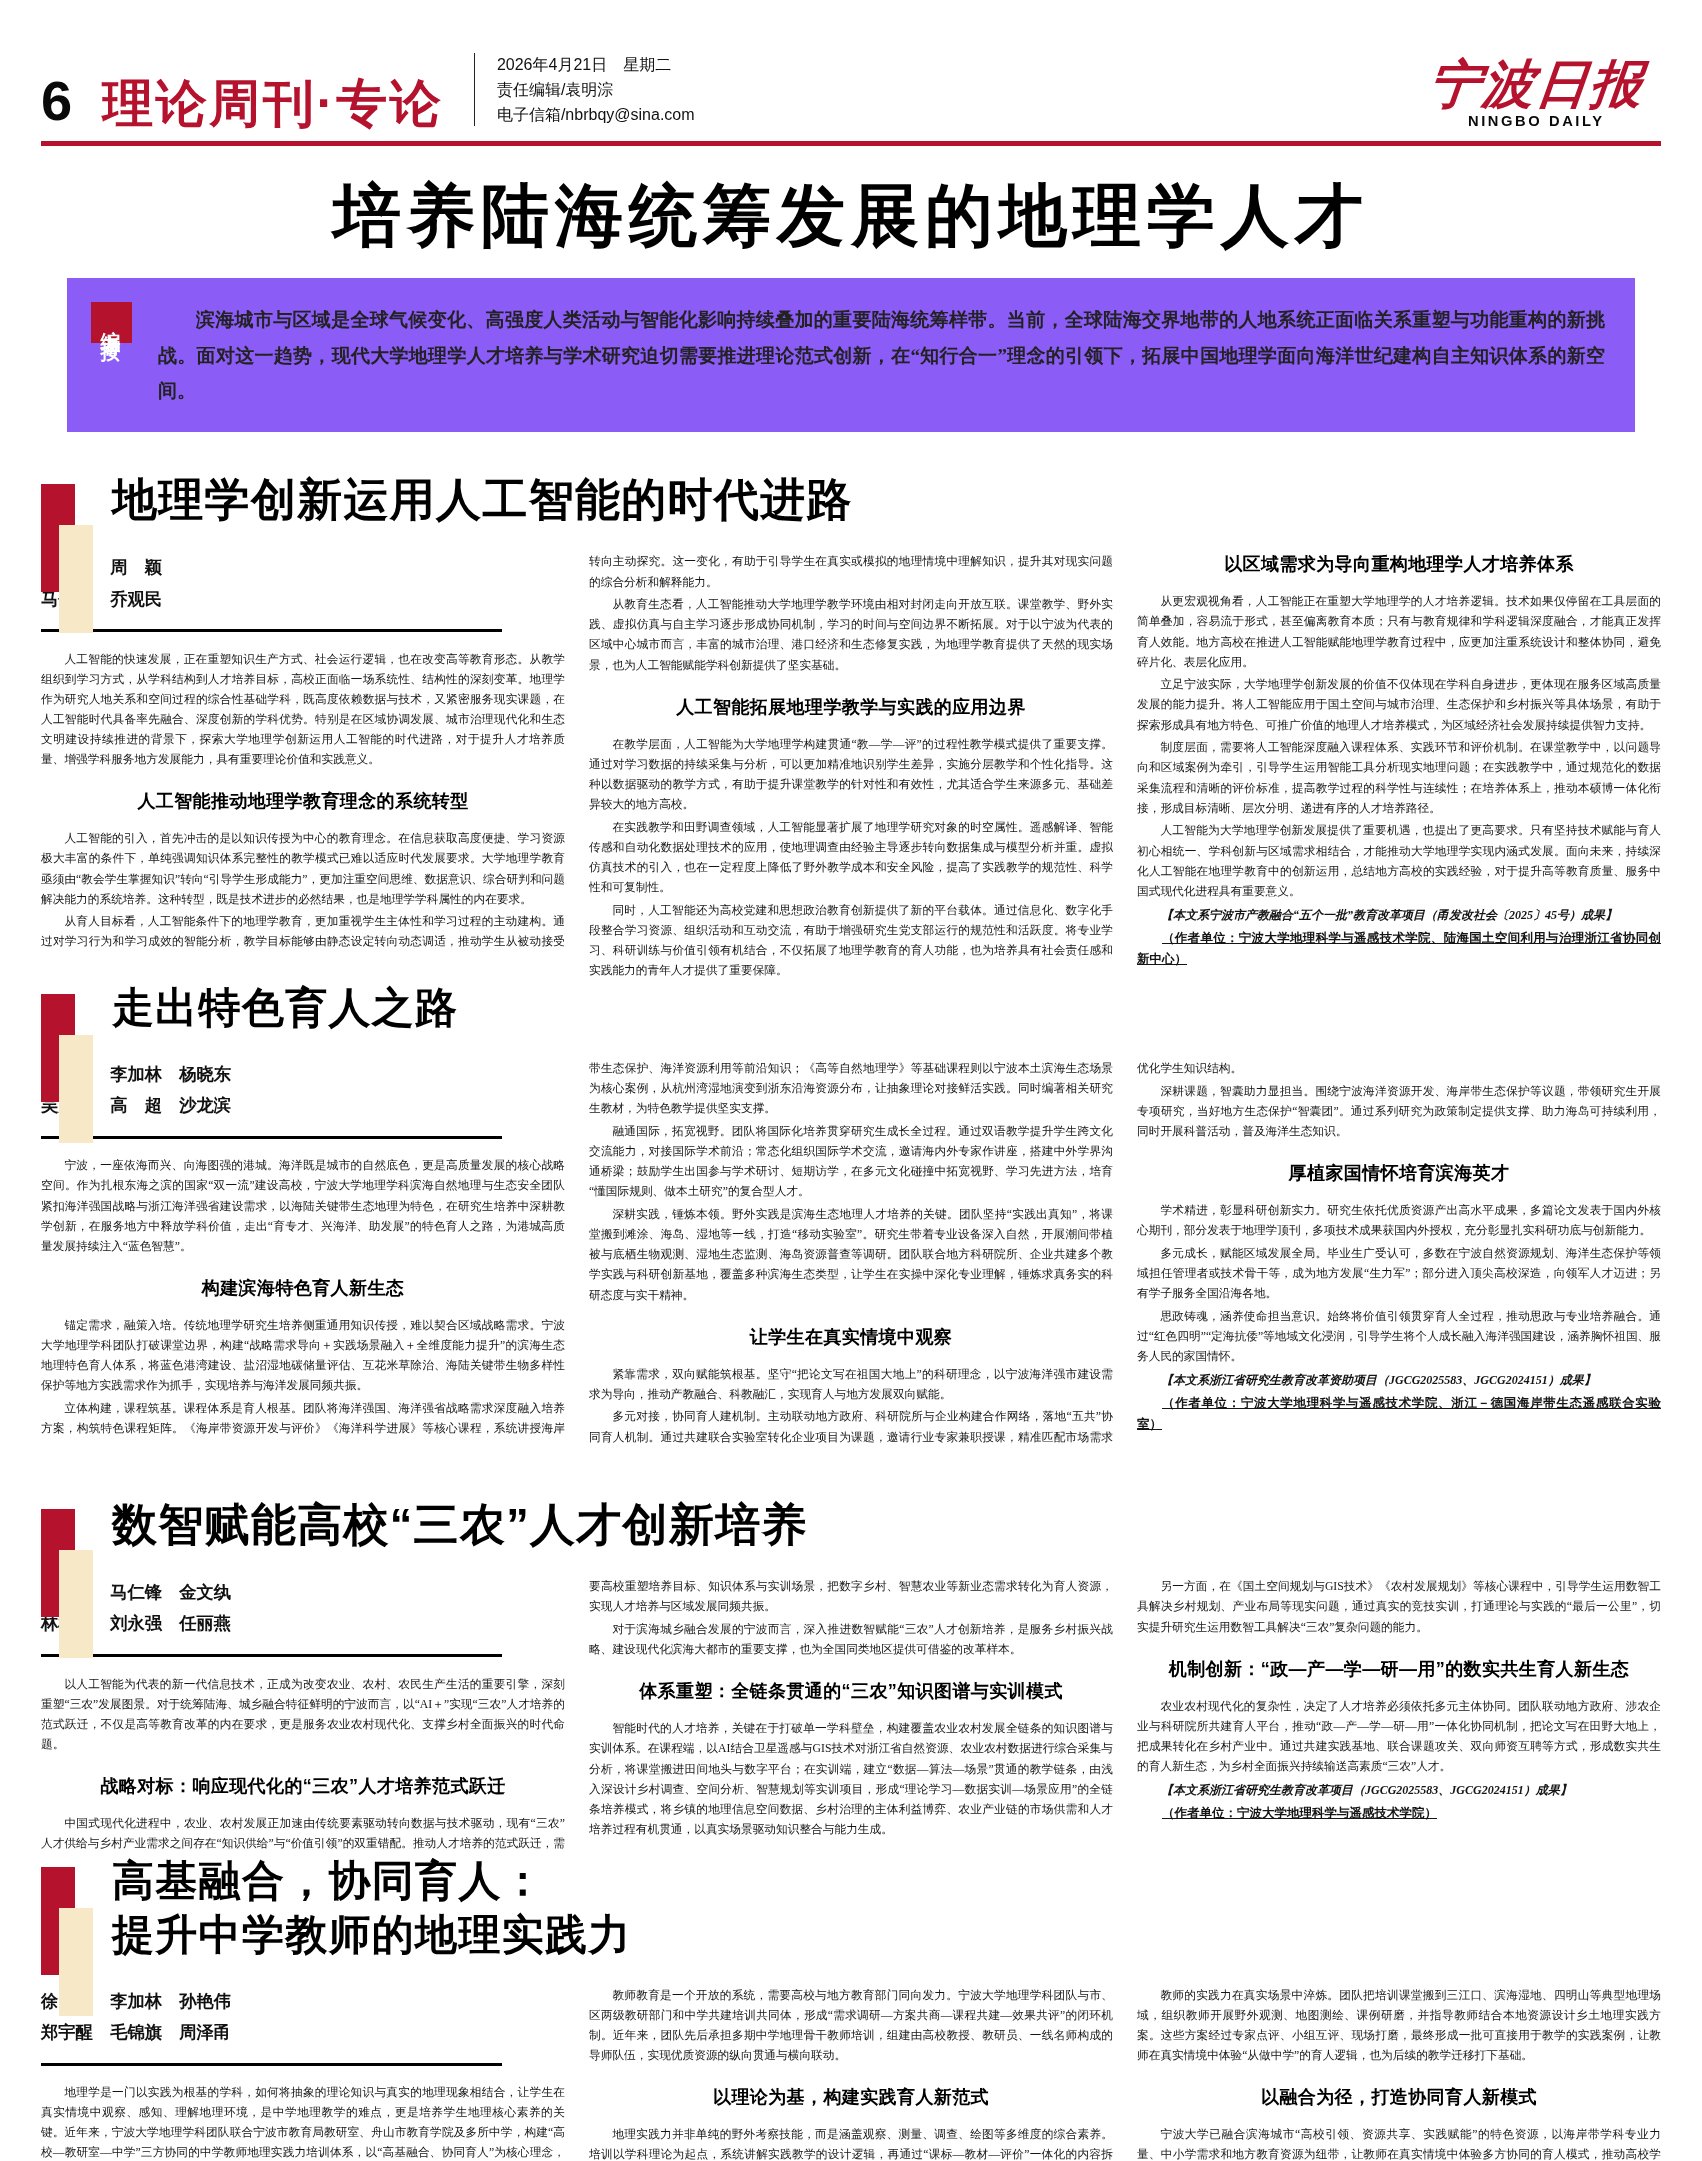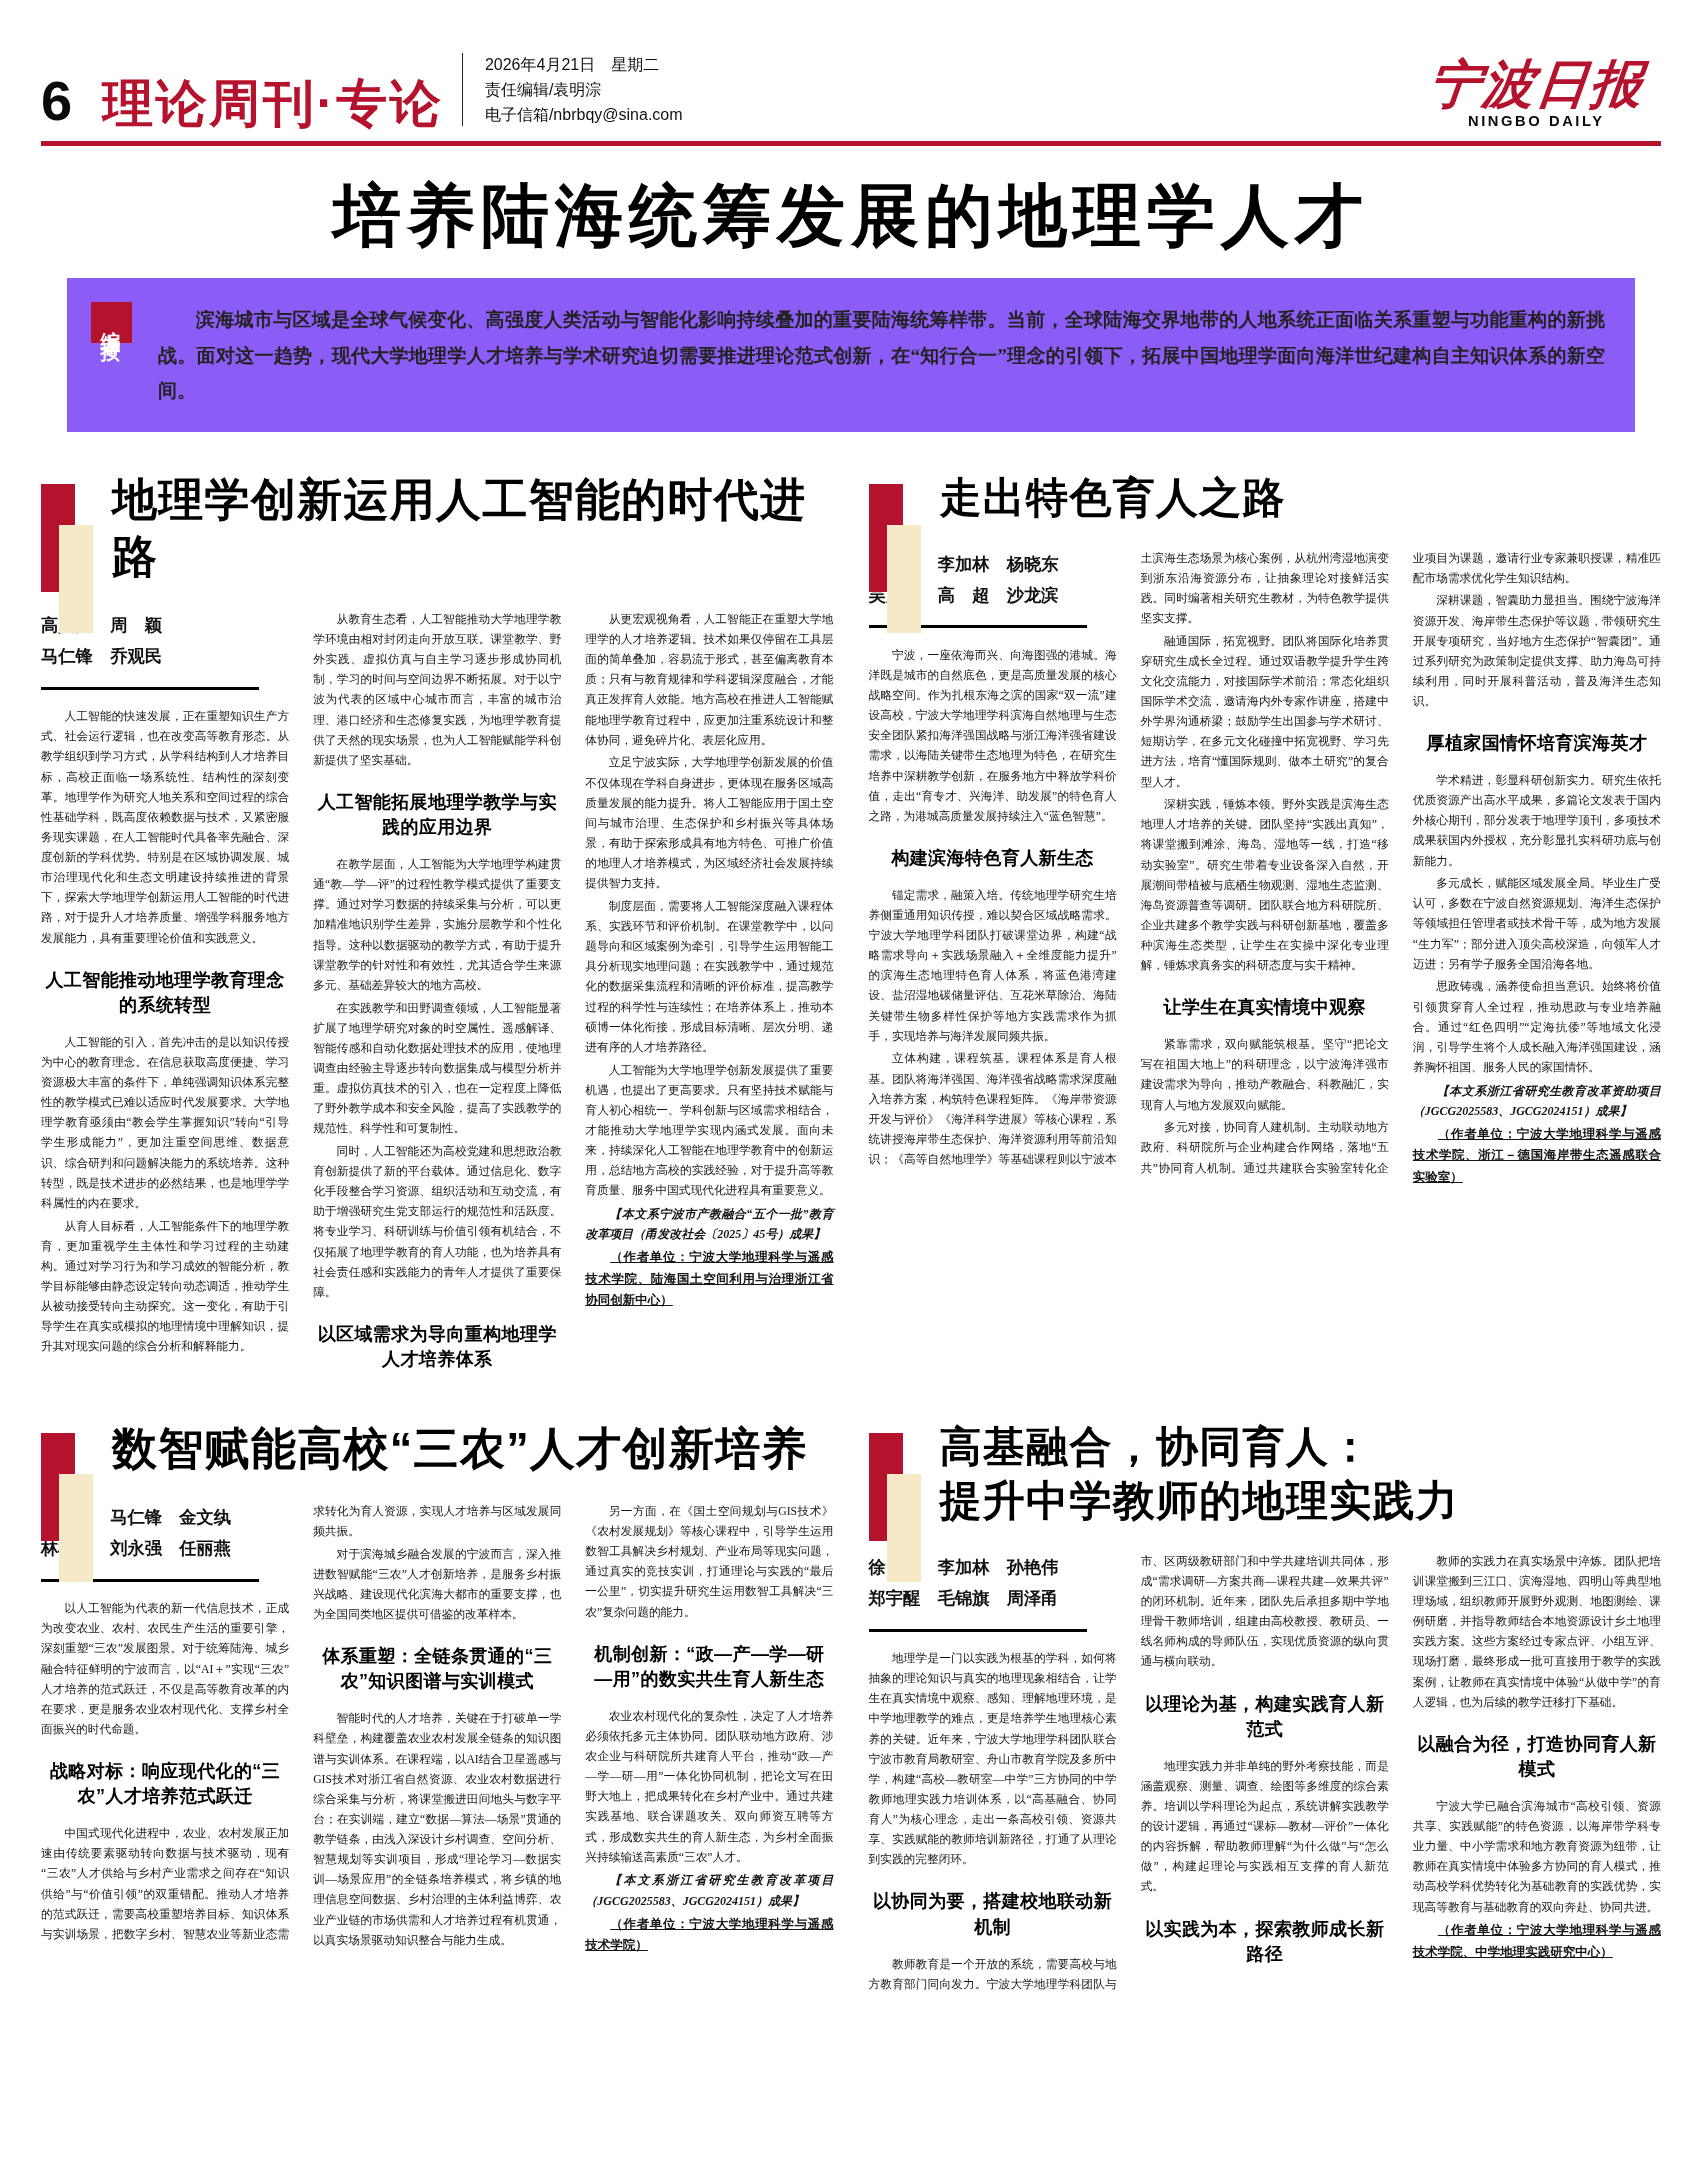--- a/index.html
+++ b/index.html
@@ -4,40 +4,40 @@
 <style>
   html,body{margin:0;padding:0;background:#e8e8e4;}
   .page{
     width:1702px; min-height:2643px; margin:0 auto; background:#ffffff;
     box-sizing:border-box; padding:30px 41px 52px 41px;
     font-family:"Liberation Serif", serif; color:#111;
   }
   
   .masthead{display:flex; align-items:flex-end; justify-content:flex-start; position:relative; height:99px;}
   .page-no{font-family:"Liberation Sans", sans-serif; font-weight:bold; font-size:56px; line-height:1; color:#0a0a0a; margin-right:30px;}
-  .section-title{font-family:"Liberation Sans", sans-serif; font-weight:bold; font-size:51px; line-height:1; color:#b5122e; letter-spacing:2.6px; margin-right:14px;}
+  .section-title{font-family:"Liberation Sans", sans-serif; font-weight:bold; font-size:51px; line-height:1; color:#b5122e; letter-spacing:2.6px; margin-right:26px;}
   .head-divider{width:1.7px; height:73px; background:#222; margin:0 21.6px 2.6px 4.3px;}
   .dateblock{font-family:"Liberation Sans", sans-serif; font-size:16px; line-height:1.55; color:#111; padding-bottom:1.7px;}
   .brand{position:absolute; right:17.3px; bottom:0; text-align:center;}
   .brand-cn{font-family:"DejaVu Serif", serif; font-style:italic; font-weight:bold; font-size:52px; line-height:1; color:#b5122e; letter-spacing:1.7px; transform:skewX(-6deg);}
   .brand-en{font-family:"Liberation Sans", sans-serif; font-weight:bold; font-size:14.7px; letter-spacing:2.6px; color:#0a0a0a; margin-top:2.6px;}
   .red-rule{height:5.2px; background:#b5122e; margin-top:12px;}
   
   .main-headline{
     text-align:center; font-family:"Liberation Sans", sans-serif; font-weight:900;
     font-size:68px; letter-spacing:6px; color:#000; margin:30px 0 24px 0; line-height:1.15;
   }
   
   .editor-note{display:flex; background:#8b5cf6; margin:0 26px 39px 26px; padding:24px 30px 24px 24px; align-items:stretch;}
   .editor-tab{background:#b5122e; color:#fff; writing-mode:vertical-rl; text-orientation:upright;
     font-family:"Liberation Sans", sans-serif; font-weight:bold; font-size:20px; letter-spacing:6px;
     padding:11.2px 7px; align-self:flex-start; margin-right:26px;}
   .editor-text{font-size:19px; line-height:1.85; text-align:justify; text-indent:2em; font-weight:bold; color:#222;}
   
-  .row{display:grid; grid-template-columns:1fr 1fr; column-gap:35px;}
+  .row{display:grid; grid-template-columns:1fr; column-gap:35px;}
   .row + .row{margin-top:48px;}
   .article{position:relative;}
   .art-head{position:relative; padding-left:71px; margin-bottom:24px;}
   .corner{position:absolute; left:0; top:13px; width:34px; height:108px; background:#b5122e;}
   .corner::after{content:""; position:absolute; left:18px; top:41px; width:34px; height:108px; background:#f7e8c8; z-index:0;}
   .art-title{position:relative; z-index:1; font-family:"Liberation Sans", sans-serif; font-weight:900; color:#000; line-height:1.28; letter-spacing:1.3px;}
   .t-xl{font-size:45px;}
   .t-l{font-size:42px;}
   .art-body{column-count:3; column-gap:24px; text-align:justify;}
   .byline{font-family:"Liberation Sans", sans-serif; font-weight:bold; font-size:17.3px; line-height:1.8;

